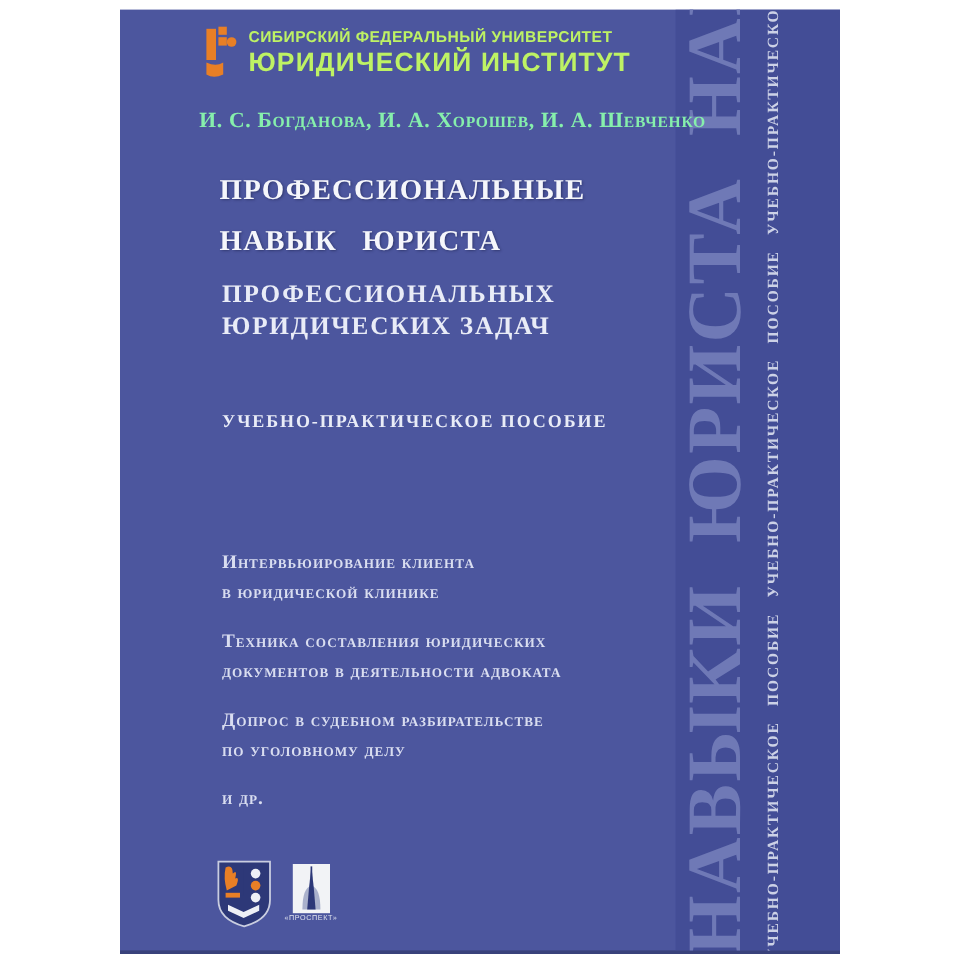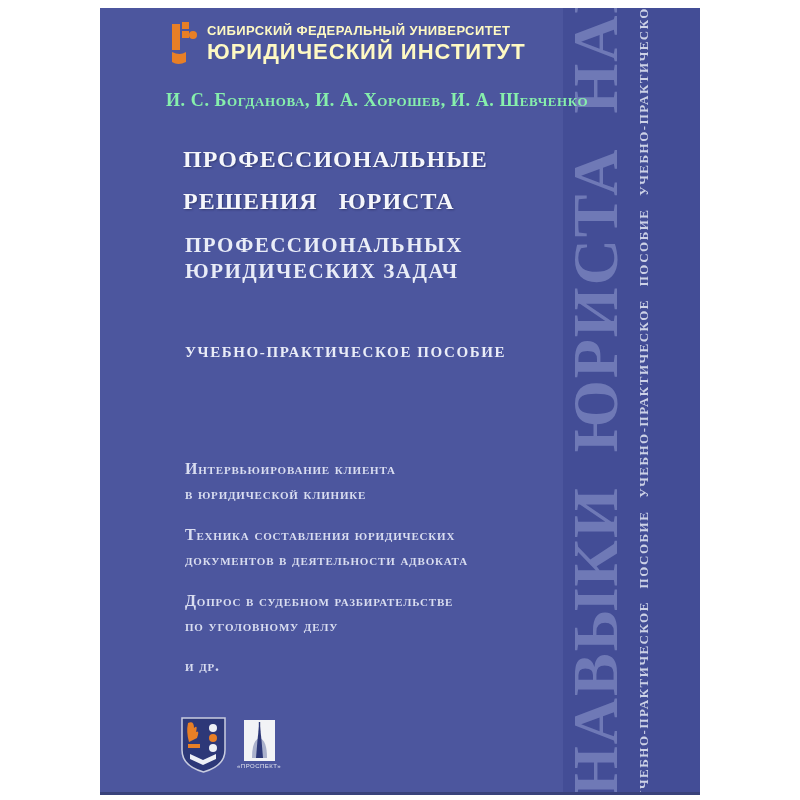--- a/index.html
+++ b/index.html
@@ -25,21 +25,21 @@
   }
   .spine-small{
     position:absolute;left:535px;top:792px;width:880px;height:20px;
     transform-origin:0 0;transform:rotate(-90deg);
     font-size:13px;line-height:18px;font-weight:bold;
     color:#ccd1e6;letter-spacing:1.5px;word-spacing:8px;white-space:nowrap;
   }
   
   .uni{position:absolute;left:70px;top:14px;display:flex;align-items:center;}
   .uni-icon{width:30px;height:44px;margin-right:7px;}
-  .uni-text{color:#fef9c3;font-family:"Liberation Sans","DejaVu Sans",sans-serif;font-weight:bold;}
+  .uni-text{color:#bef264;font-family:"Liberation Sans","DejaVu Sans",sans-serif;font-weight:bold;}
   .uni-line1{font-size:13px;letter-spacing:0.4px;}
   .uni-line2{font-size:22px;letter-spacing:1px;margin-top:1px;text-align:center;}
   
   .authors{
     position:absolute;left:66px;top:82px;width:470px;
     font-size:18px;font-weight:bold;color:#86efac;
     font-variant:small-caps;letter-spacing:0.6px;
   }
   .title{
     position:absolute;left:83px;top:130px;width:420px;
@@ -95,21 +95,21 @@
       <div class="uni-text">
         <div class="uni-line1">СИБИРСКИЙ ФЕДЕРАЛЬНЫЙ УНИВЕРСИТЕТ</div>
         <div class="uni-line2">ЮРИДИЧЕСКИЙ ИНСТИТУТ</div>
       </div>
     </div>
 
     <div class="authors">И. С. Богданова, И. А. Хорошев, И. А. Шевченко</div>
 
     <div class="title">
       <div class="line1">ПРОФЕССИОНАЛЬНЫЕ</div>
-      <div class="line2">РЕШЕНИЯ ЮРИСТА</div>
+      <div class="line2">НАВЫК ЮРИСТА</div>
     </div>
 
     <div class="subtitle">
       <div>ПРОФЕССИОНАЛЬНЫХ</div>
       <div>ЮРИДИЧЕСКИХ ЗАДАЧ</div>
     </div>
 
     <div class="edition">УЧЕБНО-ПРАКТИЧЕСКОЕ ПОСОБИЕ</div>
 
     <div class="topic t2">Интервьюирование клиента

